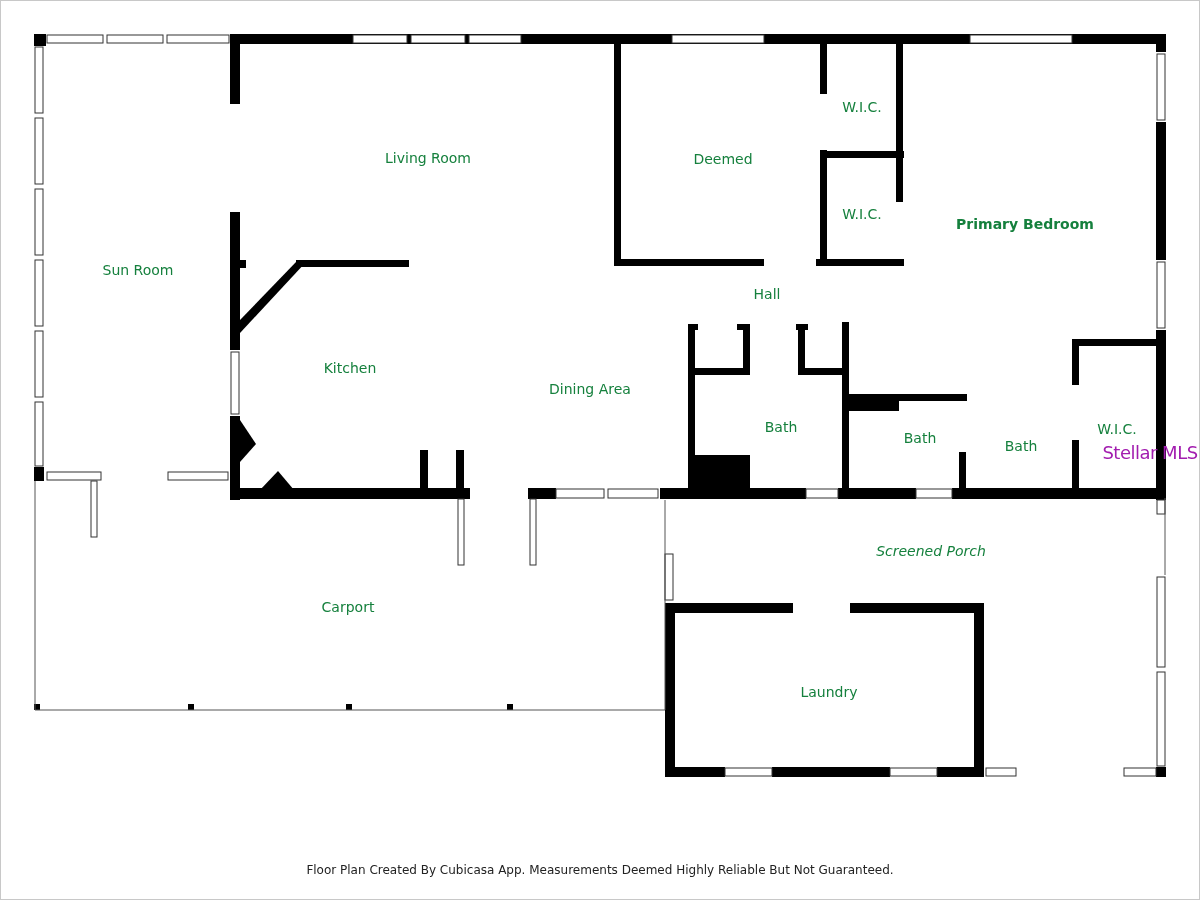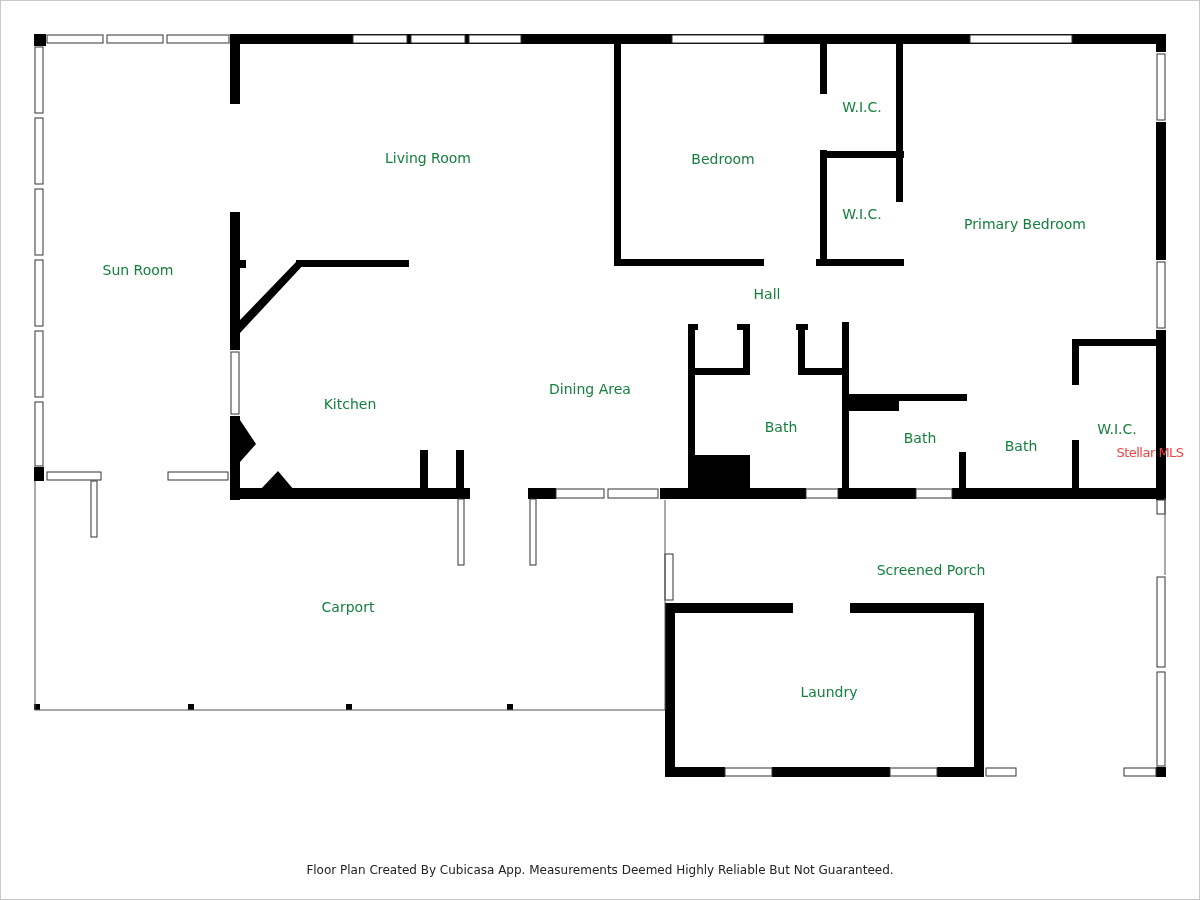--- a/index.html
+++ b/index.html
@@ -1,21 +1,21 @@
 <!DOCTYPE html>
 <html><head>
 <meta charset="utf-8">
 <style>
   html, body { margin: 0; padding: 0; background: #ffffff; }
   body { width: 1200px; height: 900px; position: relative; overflow: hidden; font-family: "DejaVu Sans", sans-serif; }
   .frame { position: absolute; left: 0; top: 0; width: 1198px; height: 898px; border: 1px solid #c8c8c8; }
   svg.plan { position: absolute; left: 0; top: 0; }
   .label { position: absolute; font-size: 14px; color: #15803d; white-space: nowrap; transform: translate(-50%, -50%); }
   .footer { position: absolute; left: 600px; top: 870px; transform: translate(-50%, -50%); font-size: 12px; color: #222; white-space: nowrap; }
-  .watermark { position: absolute; left: 1150px; top: 452px; transform: translate(-50%, -50%); font-size: 13px; color: #ef4444; letter-spacing: -0.5px; white-space: nowrap; }
+  .watermark { position: absolute; left: 1150px; top: 452px; transform: translate(-50%, -50%); font-size: 18px; color: #a21caf; letter-spacing: -0.5px; white-space: nowrap; }
 </style>
 </head>
 <body>
 
 <div class="frame"></div>
 
 <svg class="plan" width="1200" height="900" viewBox="0 0 1200 900">
   <g fill="#000">
 
     <rect x="230" y="34" width="936" height="10"></rect>
@@ -146,29 +146,29 @@
 
   <g fill="none" stroke="#555" stroke-width="1">
     <polyline points="35,481 35,710 665,710"></polyline>
     <line x1="665" y1="500" x2="665" y2="710"></line>
     <line x1="1165" y1="498" x2="1165" y2="575"></line>
   </g>
 </svg>
 
 <div class="label" style="left:138px;top:270px;">Sun Room</div>
 <div class="label" style="left:428px;top:158px;">Living Room</div>
-<div class="label" style="left:723px;top:159px;">Bedroom</div>
+<div class="label" style="left:723px;top:159px;">Deemed</div>
 <div class="label" style="left:862px;top:107px;">W.I.C.</div>
 <div class="label" style="left:862px;top:214px;">W.I.C.</div>
-<div class="label" style="left:1025px;top:224px;">Primary Bedroom</div>
+<div class="label" style="left:1025px;top:224px;font-weight:bold;">Primary Bedroom</div>
 <div class="label" style="left:767px;top:294px;">Hall</div>
-<div class="label" style="left:350px;top:404px;">Kitchen</div>
+<div class="label" style="left:350px;top:368px;">Kitchen</div>
 <div class="label" style="left:574px;top:389px;margin-left:16px;">Dining Area</div>
 <div class="label" style="left:781px;top:427px;">Bath</div>
 <div class="label" style="left:920px;top:438px;">Bath</div>
 <div class="label" style="left:1021px;top:446px;">Bath</div>
 <div class="label" style="left:1117px;top:429px;">W.I.C.</div>
-<div class="label" style="left:931px;top:570px;">Screened Porch</div>
+<div class="label" style="left:931px;top:551px;font-style:italic;">Screened Porch</div>
 <div class="label" style="left:348px;top:607px;">Carport</div>
 <div class="label" style="left:829px;top:692px;">Laundry</div>
 
 <div class="watermark">Stellar MLS</div>
 <div class="footer">Floor Plan Created By Cubicasa App. Measurements Deemed Highly Reliable But Not Guaranteed.</div>
 
 </body></html>

